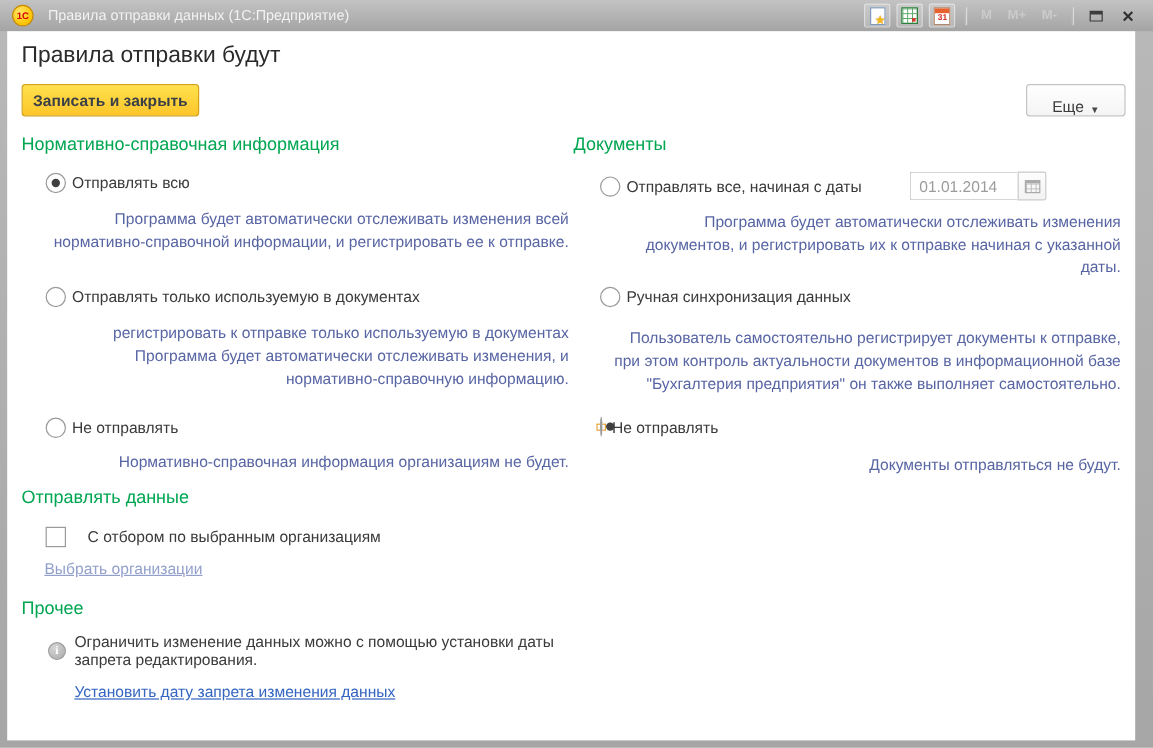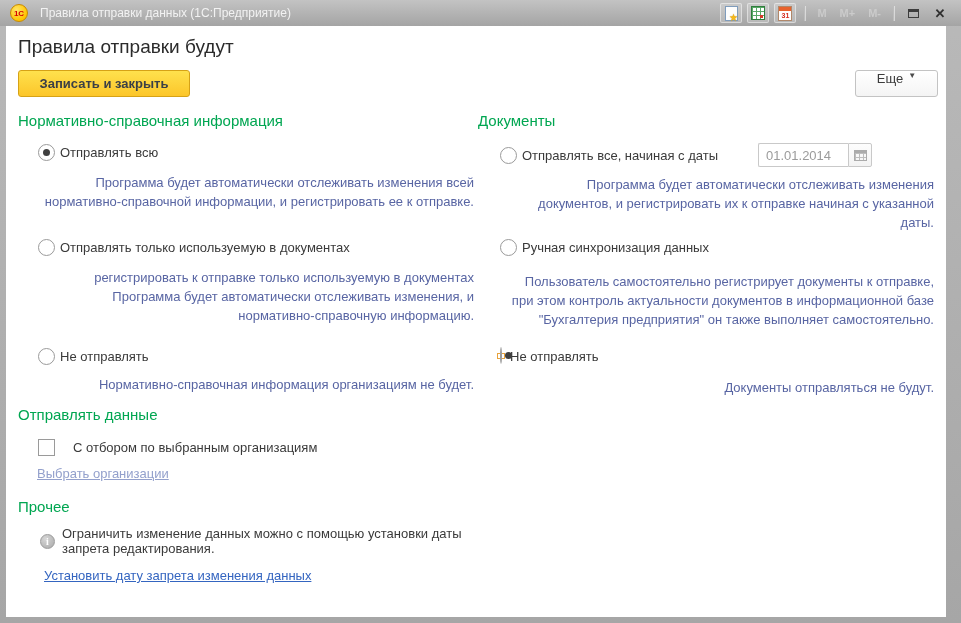--- a/index.html
+++ b/index.html
@@ -38,28 +38,28 @@
   .tb-mem { font-size:11px; font-weight:bold; color:#cbcbcb; padding:0 4px; }
   .tb-sep { width:1px; height:15px; background:#bcbcbc; box-shadow:1px 0 0 rgba(255,255,255,.5); margin:0 3px; }
   .max-glyph { width:11px; height:9px; border:1px solid #3c3c3c; border-top-width:3px; }
   .close-glyph { font-size:13px; font-weight:bold; color:#2f2f2f; line-height:13px; }
 
   
   .content { position:absolute; top:26px; left:6px; width:940px; height:591px;
              background:#fff; }
   .page-title { position:absolute; left:12px; top:10px; font-size:19px; color:#2b2b2b; font-weight:normal; }
 
-  .btn-save { position:absolute; left:12px; top:44px; width:172px; height:27px;
+  .btn-save { position:absolute; left:12px; top:44px; width:148px; height:27px;
               background:linear-gradient(#ffe14d,#fcc62a); border:1px solid #d6a216;
               border-radius:3px; font-family:inherit; font-size:13px; font-weight:bold; color:#3b3f46;
               cursor:pointer; }
   .btn-more { position:absolute; right:8px; top:44px; width:83px; height:27px;
               background:linear-gradient(#ffffff,#f4f4f4); border:1px solid #c3c3c3;
               border-radius:3px; font-family:inherit; font-size:13px; color:#3c3c3c; cursor:pointer;
-              display:flex; align-items:flex-start; justify-content:center; gap:5px; }
+              display:flex; align-items:flex-end; justify-content:center; gap:5px; }
   .btn-more .arrow { font-size:8px; color:#4a4a4a; }
 
   .col { position:absolute; top:82px; width:456px; }
   .col-left  { left:12px; }
   .col-right { left:472px; }
 
   .sec-heading { font-size:15px; line-height:18px; font-weight:normal; color:#00a651; margin-top:4px; }
 
   .opt-row { display:flex; align-items:center; gap:5px; height:18px; margin-top:13px;
              padding-left:20px; font-size:13px; color:#3a3a3a; cursor:default; }
@@ -87,21 +87,21 @@
   .date-pick { width:24px; height:24px; border:1px solid #c9c9c9; border-radius:0 2px 2px 0;
                background:linear-gradient(#fdfdfd,#f3f3f3); display:flex; align-items:center;
                justify-content:center; cursor:default; }
   .cal-grid { width:13px; height:11px; border:1px solid #ababab; border-top-width:3px;
               background-image:linear-gradient(#bdbdbd 1px, transparent 1px),
                                linear-gradient(90deg,#bdbdbd 1px, transparent 1px);
               background-size:4px 4px; }
 
   .link { font-size:13px; text-decoration:underline; display:inline-block; cursor:pointer; }
   .link-muted { color:#93a0cc; margin-left:19px; margin-top:10px; }
-  .link-blue  { color:#3465c0; margin-left:26px; margin-top:12px; }
+  .link-blue  { color:#3465c0; margin-left:44px; margin-top:12px; }
 
   .h2-send { margin-top:12px; }
   .h2-other { margin-top:16px; }
 
   .info-row { display:flex; align-items:center; gap:7px; margin-top:10px; padding-left:22px;
               font-size:13px; color:#3a3a3a; }
   .info-icon { width:15px; height:15px; border-radius:50%; flex:none;
                background:radial-gradient(circle at 35% 30%, #d6d6d6, #a9a9a9);
                border:1px solid #9b9b9b; color:#fff; font-size:10px; font-weight:bold;
                font-family:"Liberation Serif", serif; display:flex; align-items:center;

